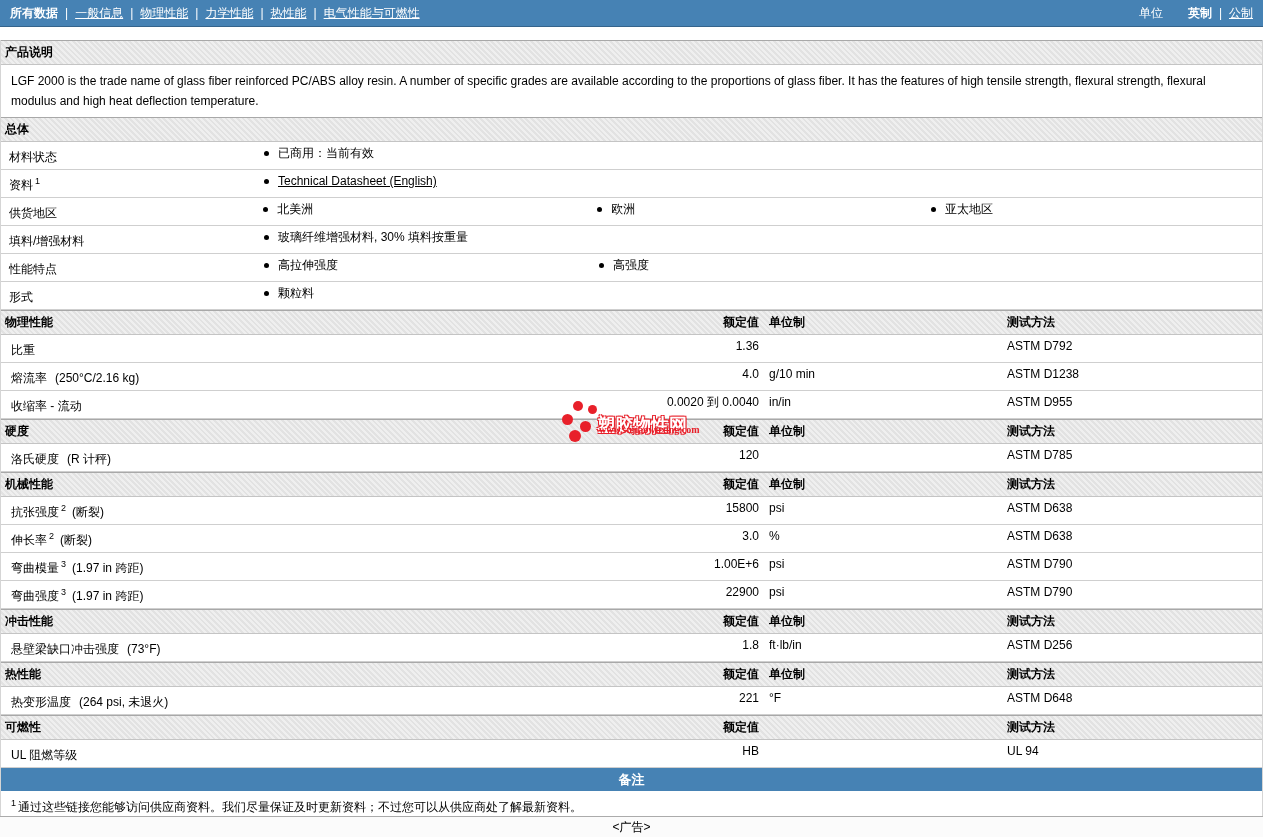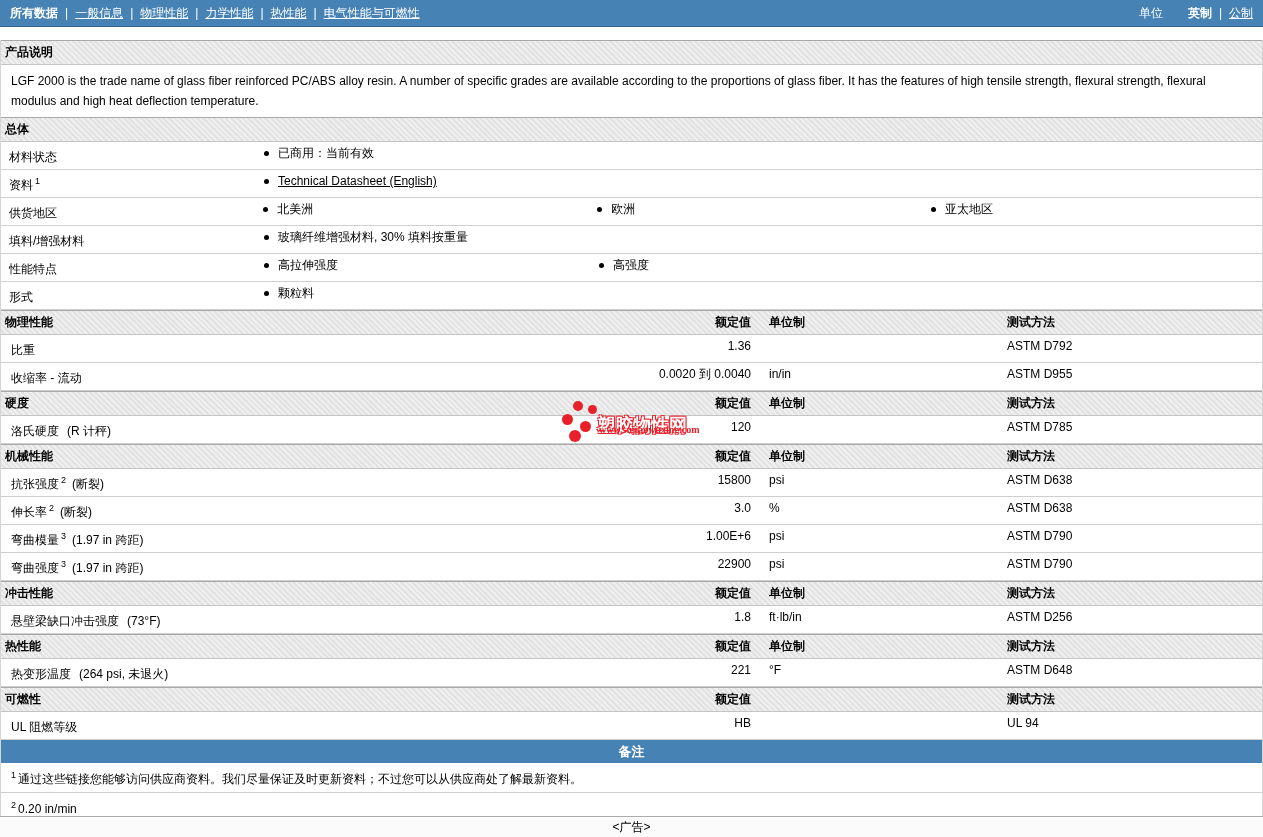--- a/index.html
+++ b/index.html
@@ -27,21 +27,21 @@
     display:flex; font-weight:bold;
     background:#E9E9E9;
     background-image:repeating-linear-gradient(45deg,#EFEFEF 0 2px,#E2E2E2 2px 4px);
     border-top:1px solid #A8A8A8; border-bottom:1px solid #C4C4C4;
     padding:4px 0; line-height:15px;
   }
   .sec-h .title { padding-left:4px; }
   .row { display:flex; border-bottom:1px solid #CFCFCF; padding:4px 0; line-height:15px; background:#fff; }
   .cell-label  { flex:1; padding-left:10px; }
   .cell-value  { width:190px; text-align:right; }
-  .cell-unit   { width:248px; padding-left:10px;margin-left:8px; }
+  .cell-unit   { width:248px; padding-left:10px; }
   .cell-method { width:255px; }
   sup { font-size:9px; vertical-align:super; margin:0 2px; }
   .cond { margin-left:4px; }
   
   .gen-label { width:260px; padding-left:8px; }
   .gen-col { width:335px; display:flex; }
   .dot { width:5px; height:5px; border-radius:50%; background:#000; margin:5px 9px 0 3px; flex:none; }
   a.datalink { color:#000000; text-decoration:underline; cursor:pointer; }
   
   .desc { padding:6px 10px; line-height:20px; border-bottom:0; }
@@ -165,20 +165,26 @@
     <div class="cell-label title">物理性能</div>
     <div class="cell-value">额定值</div>
     <div class="cell-unit">单位制</div>
     <div class="cell-method">测试方法</div>
   </div>
   <div class="row">
     <div class="cell-label"><span>比重</span><sup></sup><span class="cond"></span></div>
     <div class="cell-value">1.36</div>
     <div class="cell-unit"></div>
     <div class="cell-method">ASTM D792</div>
+  </div>
+  <div class="row">
+    <div class="cell-label"><span>熔流率</span><sup></sup><span class="cond">(250°C/2.16 kg)</span></div>
+    <div class="cell-value">4.0</div>
+    <div class="cell-unit">g/10 min</div>
+    <div class="cell-method">ASTM D1238</div>
   </div>
   <div class="row">
     <div class="cell-label"><span>收缩率 - 流动</span><sup></sup><span class="cond"></span></div>
     <div class="cell-value">0.0020 到 0.0040</div>
     <div class="cell-unit">in/in</div>
     <div class="cell-method">ASTM D955</div>
   </div>
 
   <div class="sec-h">
     <div class="cell-label title">硬度</div>

